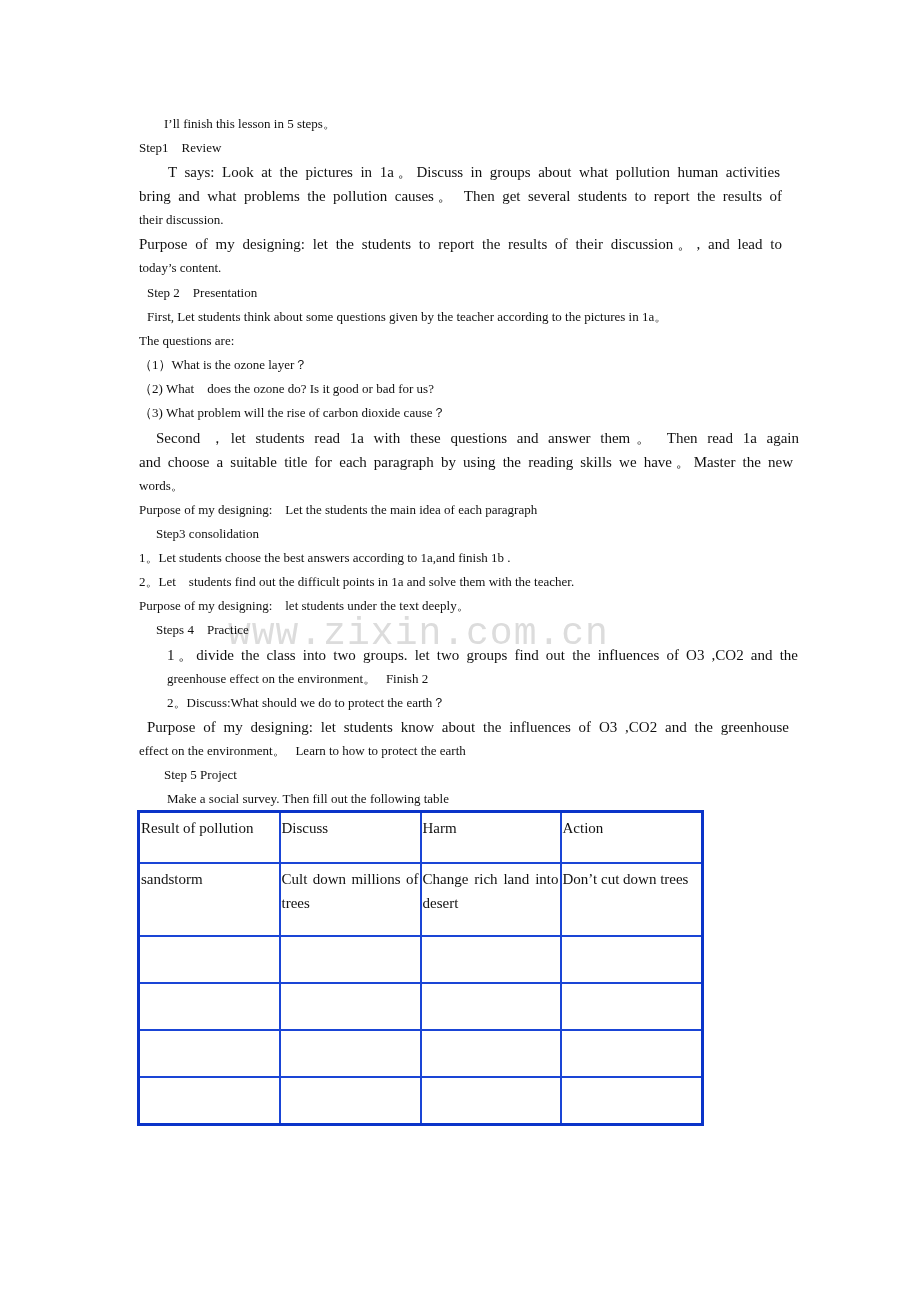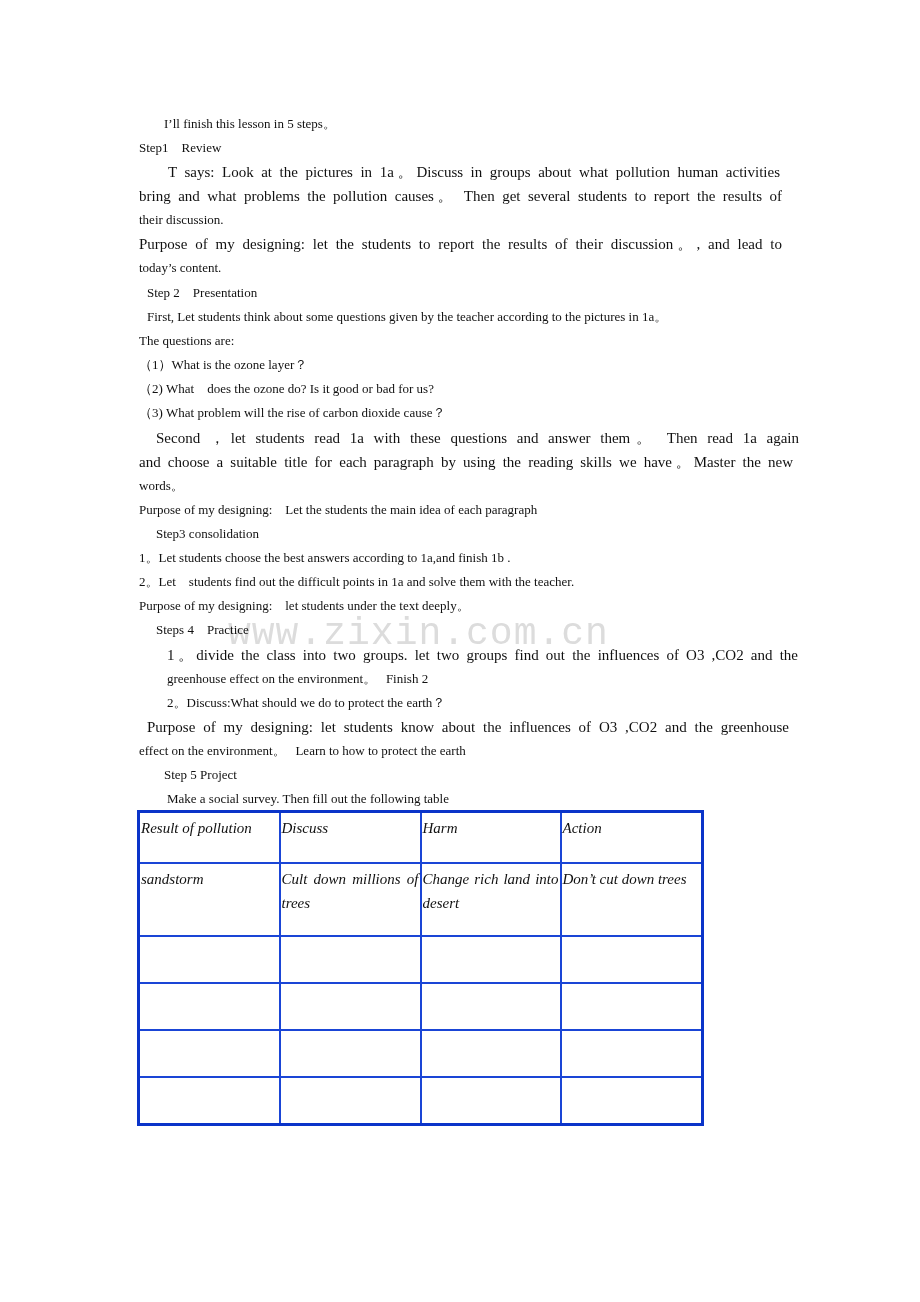--- a/index.html
+++ b/index.html
@@ -59,21 +59,20 @@
   }
   table.survey {
     position: absolute;
     left: 137px;
     top: 810px;
     width: 564px;
     border-collapse: collapse;
     border: 3px solid #0a34c9;
     z-index: 1;
     table-layout: fixed;
-    font-style: italic;
   }
   table.survey td {
     border: 2px solid #1a45d6;
     vertical-align: top;
     padding: 3px 1px 0 1px;
     font-size: 15px;
     line-height: 24px;
     font-family: "Liberation Serif", "DejaVu Serif", serif;
     color: #111111;
   }

